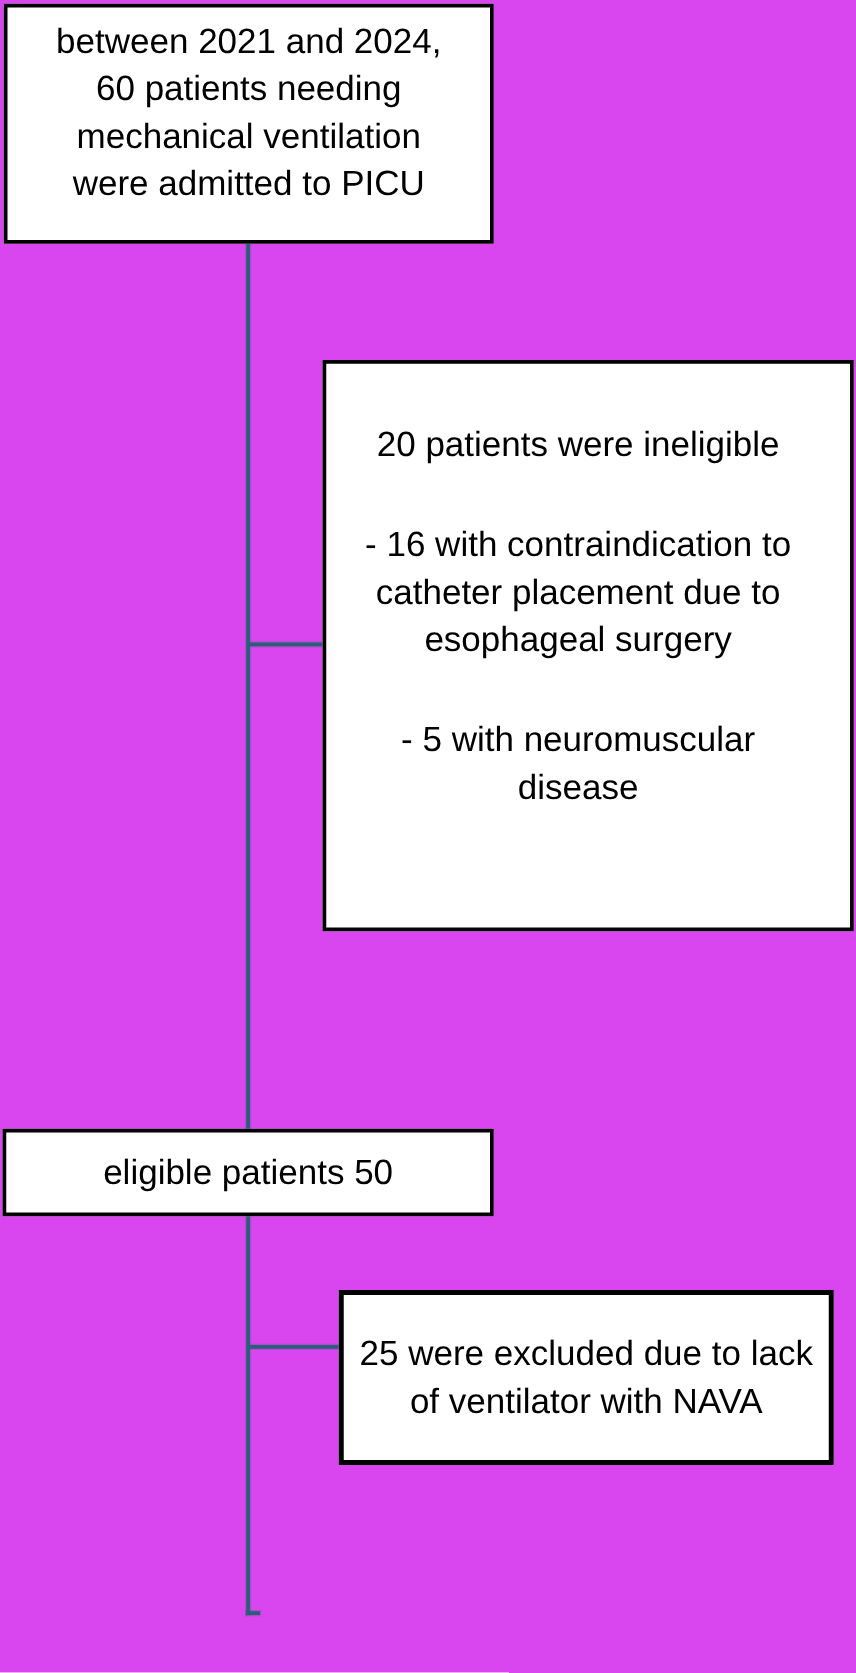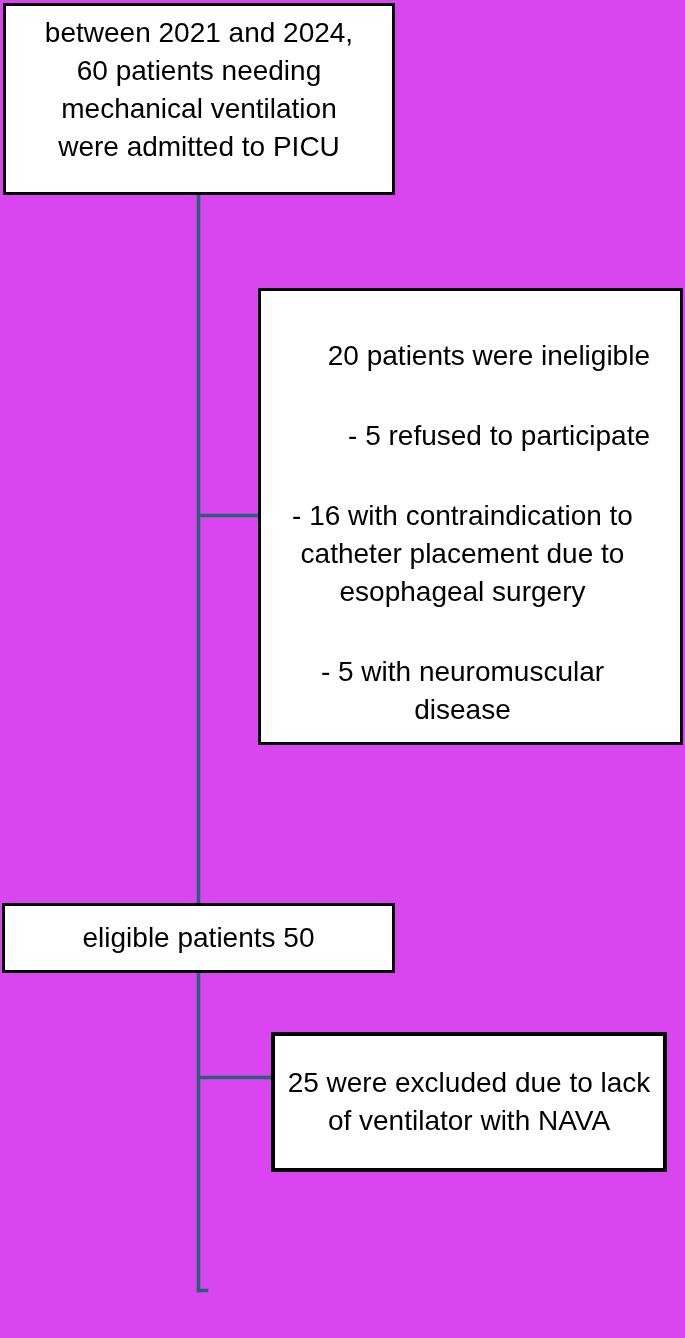--- a/index.html
+++ b/index.html
@@ -31,21 +31,21 @@
   .box-admitted {
     left: 3px; top: 3px;
     width: 392px; height: 192px;
     padding: 10px 24px 28px 24px;
   }
   .box-ineligible {
     left: 258px; top: 288px;
     width: 425px; height: 457px;
     flex-direction: column;
     justify-content: flex-start;
-    align-items: flex-end;
+    align-items: center;
     padding: 46px 30px 20px 14px;
     gap: 42px;
   }
   .box-eligible {
     left: 2px; top: 903px;
     width: 393px; height: 70px;
   }
   .box-excluded {
     left: 271px; top: 1032px;
     width: 396px; height: 140px;
@@ -91,21 +91,20 @@
   <div class="connector h-ineligible"></div>
   <div class="connector h-excluded"></div>
   <div class="connector h-enrolled"></div>
 
   <div class="box box-admitted">
     <span>between 2021 and 2024, 60 patients needing mechanical ventilation were admitted to PICU</span>
   </div>
 
   <div class="box box-ineligible">
     <div class="ineligible-line">20 patients were ineligible</div>
-    <div class="ineligible-line">- 5 refused to participate</div>
     <div class="ineligible-line">- 16 with contraindication to catheter placement due to esophageal surgery</div>
     <div class="ineligible-line">- 5 with neuromuscular disease</div>
   </div>
 
   <div class="box box-eligible">
     <span>eligible patients 50</span>
   </div>
 
   <div class="box box-excluded">
     <span>25 were excluded due to lack of ventilator with NAVA</span>

